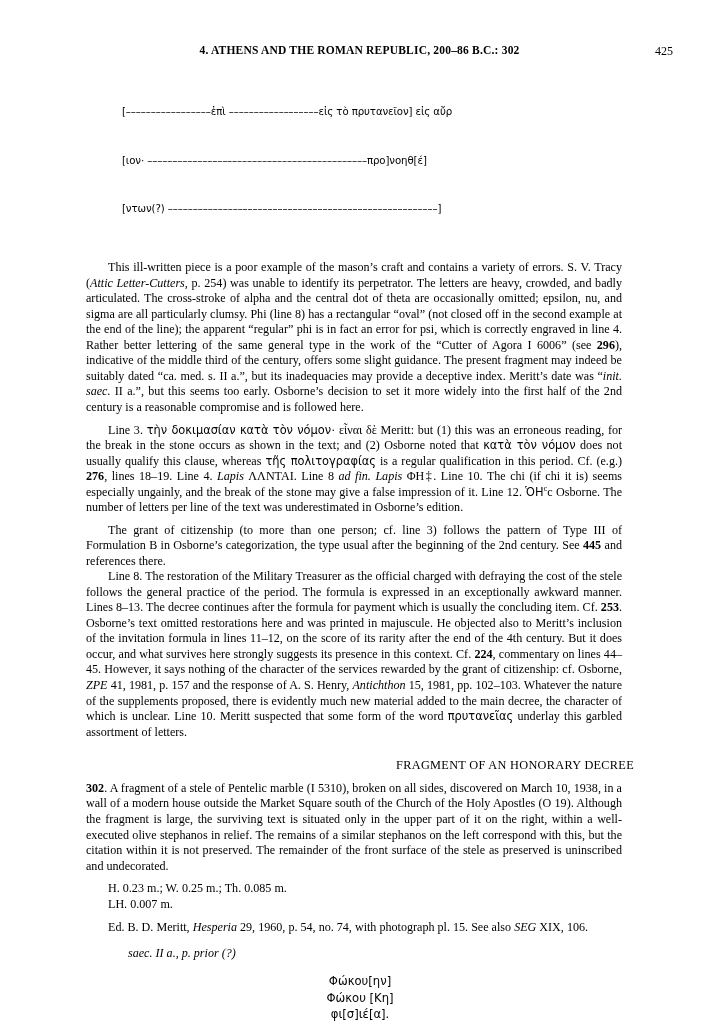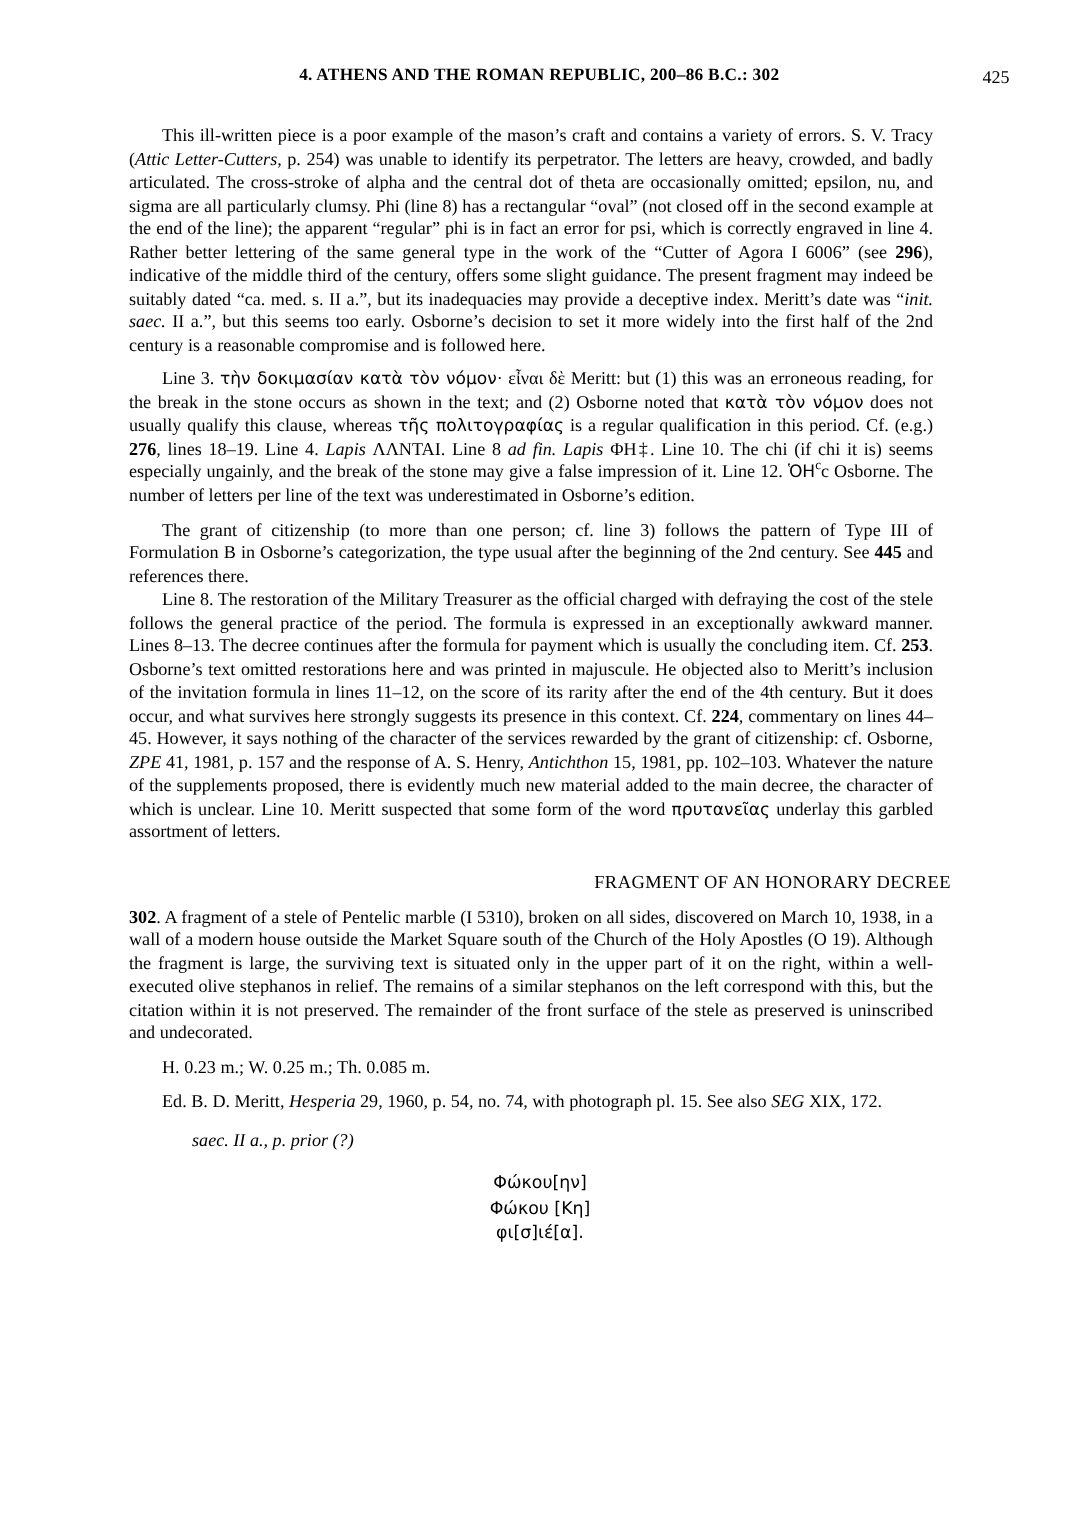--- a/index.html
+++ b/index.html
@@ -118,20 +118,25 @@
 
 <div class="page">
 
   <div class="header">
     <div class="header-title"><span>4. ATHENS AND THE ROMAN REPUBLIC, 200–86 B.C.:</span> <span class="num">302</span></div>
     <div class="header-page">425</div>
   </div>
 
   <div class="body-col">
 
+    <div class="epig">
+      <span class="ln">[–––––––––––––––––ἐπὶ ––––––––––––––––––εἰς τὸ πρυτανεῖον] εἰς αὔρ</span>
+      <span class="ln">[ιον· ––––––––––––––––––––––––––––––––––––––––––––προ]νοηθ[έ]</span>
+      <span class="ln">[ντων(?) ––––––––––––––––––––––––––––––––––––––––––––––––––––––]</span>
+    </div>
 
     <div class="gap-md"></div>
 
     <p><span>This ill-written piece is a poor example of the mason’s craft and contains a variety of errors.  S. V. Tracy (</span><span class="ital">Attic Letter-Cutters</span><span>, p. 254) was unable to identify its perpetrator.  The letters are heavy, crowded, and badly articulated.  The cross-stroke of alpha and the central dot of theta are occasionally omitted; epsilon, nu, and sigma are all particularly clumsy.  Phi (line 8) has a rectangular “oval” (not closed off in the second example at the end of the line); the apparent “regular” phi is in fact an error for psi, which is correctly engraved in line 4.  Rather better lettering of the same general type in the work of the “Cutter of Agora I 6006” (see </span><span class="bold">296</span><span>), indicative of the middle third of the century, offers some slight guidance.  The present fragment may indeed be suitably dated “ca. med. s. II a.”, but its inadequacies may provide a deceptive index.  Meritt’s date was “</span><span class="ital">init. saec.</span><span> II a.”, but this seems too early.  Osborne’s decision to set it more widely into the first half of the 2nd century is a reasonable compromise and is followed here.</span></p>
 
     <div class="gap-sm"></div>
 
     <p><span>Line 3.  </span><span class="gk">τὴν δοκιμασίαν κατὰ τὸν νόμον</span><span>· εἶναι δὲ Meritt: but (1) this was an erroneous reading, for the break in the stone occurs as shown in the text; and (2) Osborne noted that </span><span class="gk">κατὰ τὸν νόμον</span><span> does not usually qualify this clause, whereas </span><span class="gk">τῆς πολιτογραφίας</span><span> is a regular qualification in this period.  Cf. (e.g.) </span><span class="bold">276</span><span>, lines 18–19.  Line 4. </span><span class="ital">Lapis</span><span> ΛΛΝΤΑΙ.  Line 8 </span><span class="ital">ad fin. Lapis</span><span> ΦΗ‡.  Line 10.  The chi (if chi it is) seems especially ungainly, and the break of the stone may give a false impression of it.  Line 12.  </span><span class="gk">ὉΗ</span><span style="font-size:0.72em;vertical-align:super;line-height:0;">c</span><span>c Osborne.  The number of letters per line of the text was underestimated in Osborne’s edition.</span></p>
 
     <div class="gap-sm"></div>
@@ -144,24 +149,25 @@
 
     <p class="sec-title">FRAGMENT OF AN HONORARY DECREE</p>
 
     <div class="gap-sm"></div>
 
     <p class="noindent"><span class="bold">302</span><span>.  A fragment of a stele of Pentelic marble (I 5310), broken on all sides, discovered on March 10, 1938, in a wall of a modern house outside the Market Square south of the Church of the Holy Apostles (O 19).  Although the fragment is large, the surviving text is situated only in the upper part of it on the right, within a well-executed olive stephanos in relief.  The remains of a similar stephanos on the left correspond with this, but the citation within it is not preserved.  The remainder of the front surface of the stele as preserved is uninscribed and undecorated.</span></p>
 
     <div class="gap-sm"></div>
 
     <p class="meta-line">H. 0.23 m.; W. 0.25 m.; Th. 0.085 m.</p>
+    <p class="meta-line">LH. 0.007 m.</p>
 
     <div class="gap-sm"></div>
 
-    <p class="meta-line"><span>Ed. B. D. Meritt, </span><span class="ital">Hesperia</span><span> 29, 1960, p. 54, no. 74, with photograph pl. 15.  See also </span><span class="ital">SEG</span><span> XIX, 172.</span></p>
+    <p class="meta-line"><span>Ed. B. D. Meritt, </span><span class="ital">Hesperia</span><span> 29, 1960, p. 54, no. 74, with photograph pl. 15.  See also </span><span class="ital">SEG</span><span> XIX, 106.</span></p>
 
     <div class="gap-md"></div>
 
     <p class="saec">saec.  II a., p. prior (?)</p>
 
     <div class="gap-md"></div>
 
     <div class="corona">
       <div class="gkline">Φώκου[ην]</div>
       <div class="gkline">Φώκου [Κη]</div>

